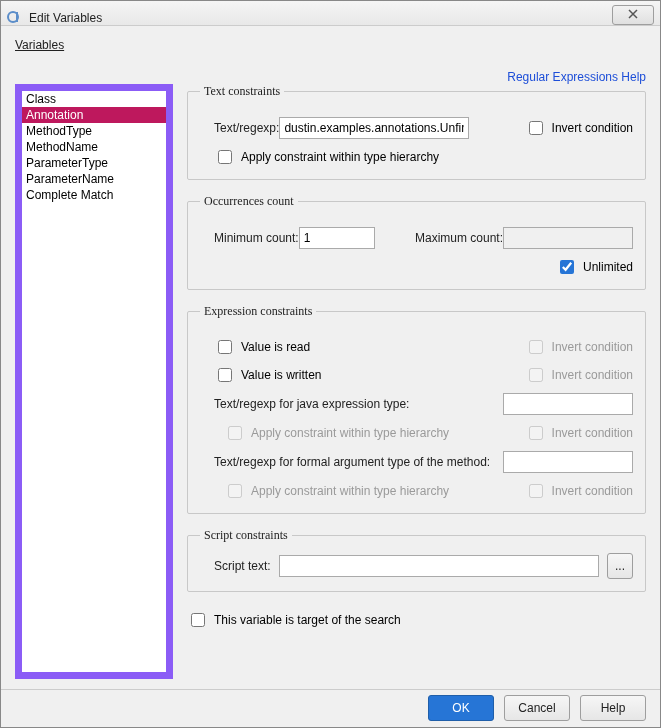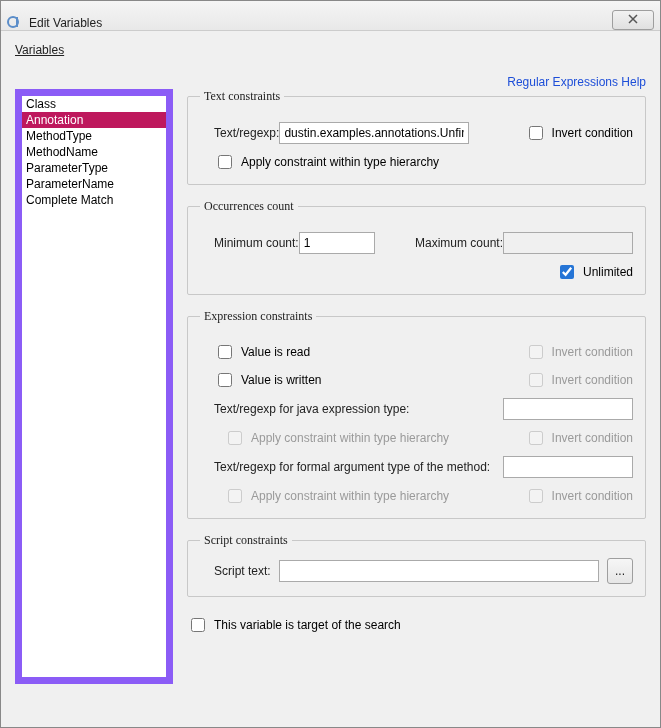--- a/index.html
+++ b/index.html
@@ -193,13 +193,24 @@
           <label class="chk">
             <input type="checkbox" style="">
             <span>This variable is target of the search</span>
           </label>
         </div>
 
       </div>
     </div>
   </div>
 
+  <div class="footer">
+    <div class="btn primary">
+        <span>OK</span>
+      </div>
+    <div class="btn">
+        <span>Cancel</span>
+      </div>
+    <div class="btn">
+        <span>Help</span>
+      </div>
+  </div>
 </div>
 
 </body></html>

